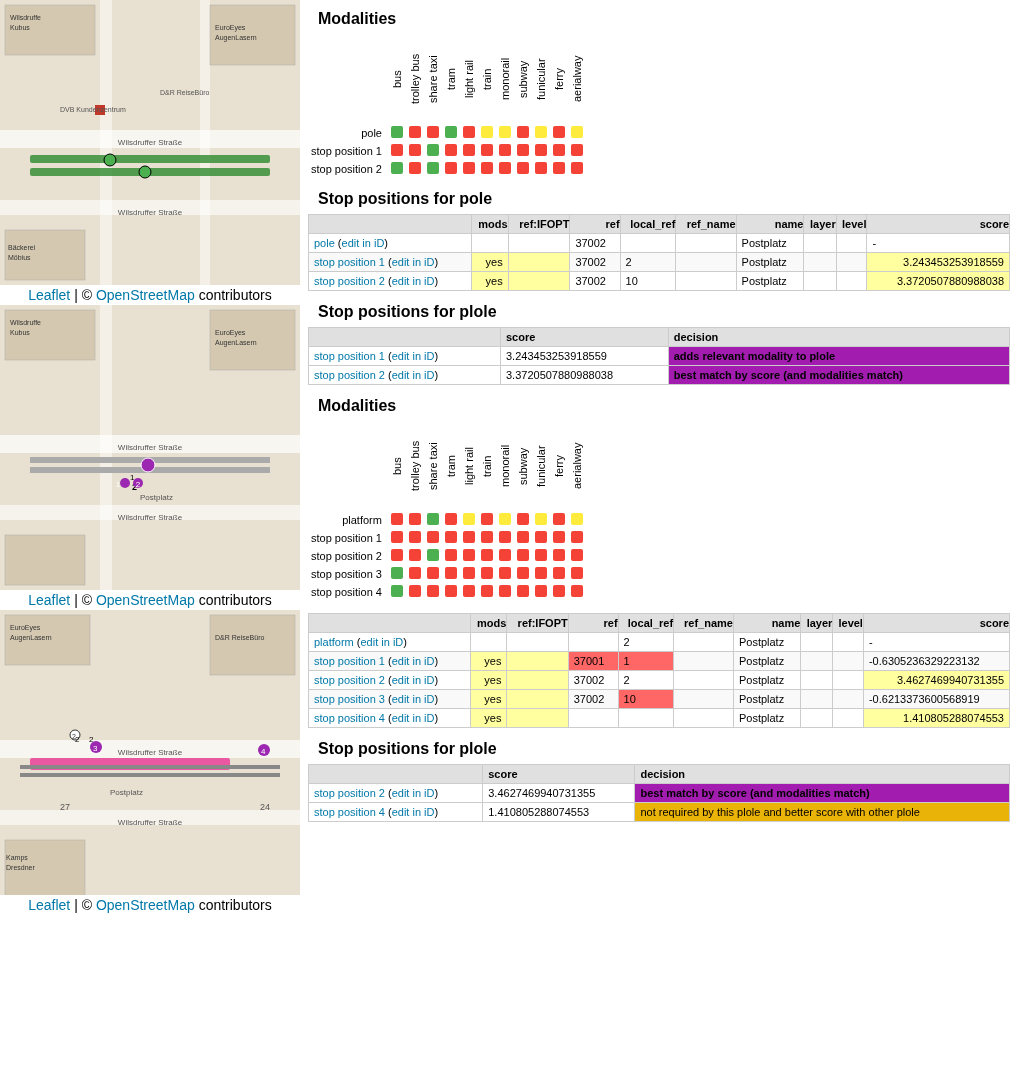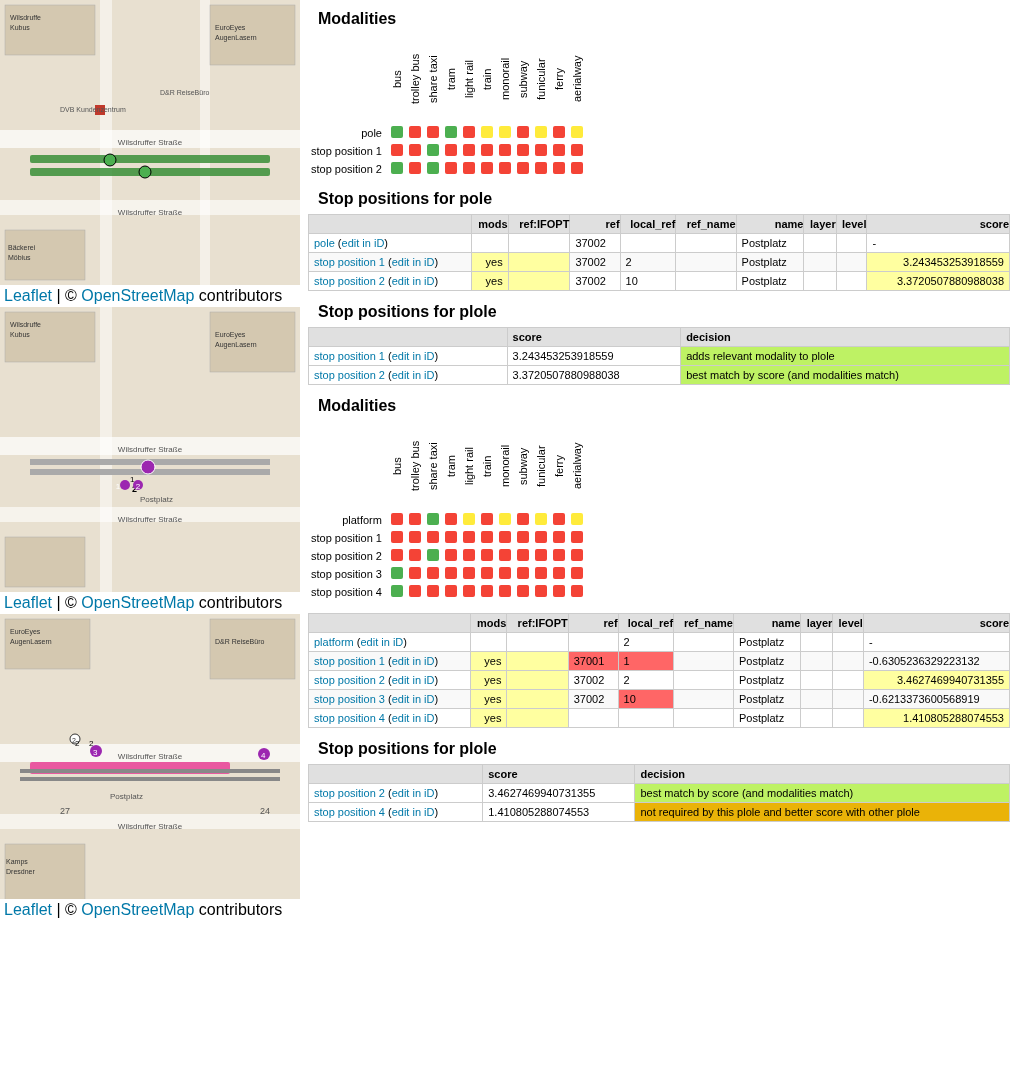--- a/index.html
+++ b/index.html
@@ -11,24 +11,24 @@
       flex-shrink: 0;
       display: flex;
       flex-direction: column;
     }
     .map-section {
       position: relative;
       overflow: hidden;
       flex: 1;
     }
     .map-footer {
-      font-size: 16px;
+      font-size: 14px;
       padding: 2px 4px;
       background: rgba(255,255,255,0.8);
-      text-align: left;
+      text-align: center;
     }
 
     
     .right-panel {
       flex: 1;
       overflow-y: auto;
       padding: 0 8px;
     }
 
     h2 {
@@ -89,21 +89,21 @@
     .data-table td {
       border: 1px solid #ccc;
       padding: 3px 5px;
     }
     .data-table tr:nth-child(even) td { background: #f9f9f9; }
     .data-table a { color: #0078a8; text-decoration: none; }
 
     .cell-yellow { background: #ffffa0 !important; text-align: right; }
     .cell-red { background: #ff6666 !important; }
 
-    .decision-green { background: #bef264; }
+    .decision-green { background: #a21caf; font-weight: bold; }
     .decision-red { background: #eab308; }
 
     
     .score-table {
       border-collapse: collapse;
       width: 100%;
       margin-bottom: 12px;
       font-size: 11px;
     }
     .score-table th {

